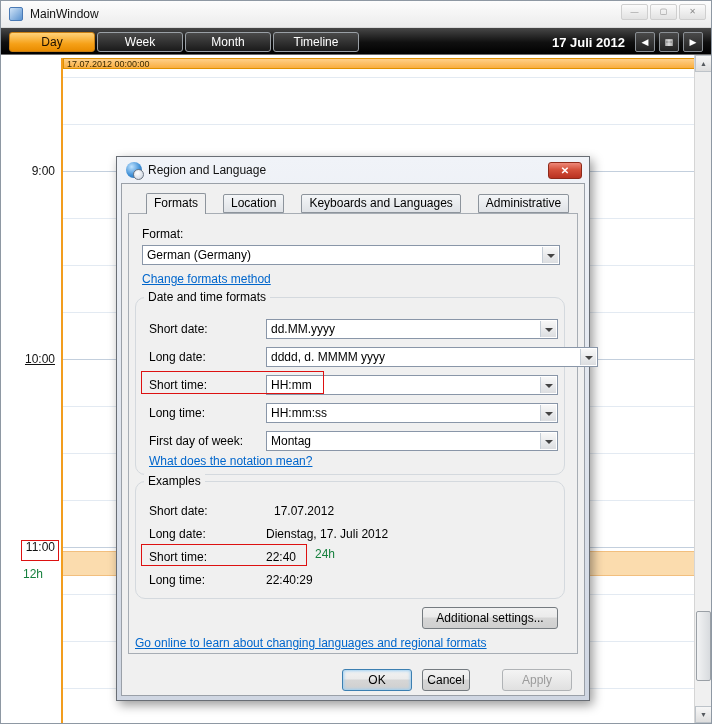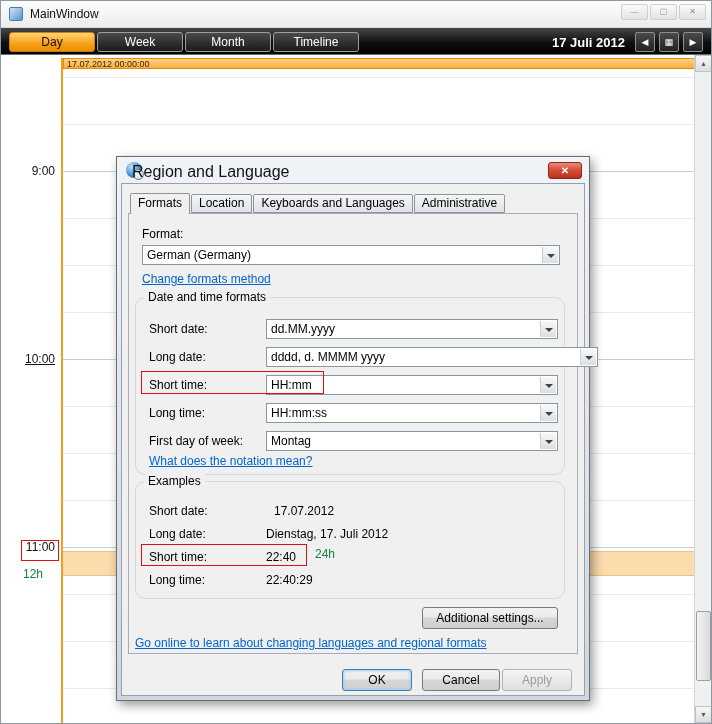--- a/index.html
+++ b/index.html
@@ -36,26 +36,26 @@
   .sb-thumb { position:absolute; left:1px; width:15px; top:556px; height:70px; background:linear-gradient(90deg,#f2f3f4,#d8dbde); border:1px solid #9aa0a6; border-radius:2px; }
 
   
   .anno-box { position:absolute; border:1px solid #dd1111; z-index:60; background:transparent; }
   .anno-text { position:absolute; color:#15803d; font-size:12px; z-index:60; white-space:nowrap; }
 
   
   .dialog { position:absolute; left:115px; top:155px; width:474px; height:545px; z-index:40; border:1px solid #696e75; background:linear-gradient(#f0f3f8,#cfd6e2); box-shadow:3px 4px 10px rgba(0,0,0,.4); }
   .dlg-icon { position:absolute; left:9px; top:5px; width:16px; height:16px; border-radius:50%; background:radial-gradient(circle at 35% 30%, #bfe3ff, #3f8fd6 55%, #1b5fa0); }
   .dlg-icon::after { content:""; position:absolute; right:-2px; bottom:-2px; width:9px; height:9px; border-radius:50%; background:radial-gradient(circle at 40% 35%, #ffffff, #d7dde6 70%, #8d97a5); border:1px solid #6c7683; }
-  .dlg-title { position:absolute; left:15px; top:6px; font-size:16px; color:#111; }
+  .dlg-title { position:absolute; left:31px; top:6px; font-size:12px; color:#111; }
   .dlg-close { position:absolute; right:7px; top:5px; width:34px; height:17px; border:1px solid #8e2a1a; border-radius:3px; background:linear-gradient(#ee8878,#d4503a 45%,#b93220); color:#fff; font-size:10px; line-height:15px; text-align:center; font-weight:bold; }
   .dlg-body { position:absolute; left:4px; right:4px; top:26px; bottom:4px; background:#f0f0f0; border:1px solid #9aa0a8; }
 
   .dlg-tabs { position:absolute; left:8px; top:9px; height:21px; display:flex; align-items:flex-end; z-index:3; }
-  .dlg-tab { height:19px; margin-right:1px; margin-bottom:1px; padding:0 7px; border:1px solid #8d949c; border-radius:2px 2px 0 0; background:linear-gradient(#f4f6f8,#dfe2e6); font-size:12px; line-height:17px; white-space:nowrap; }
+  .dlg-tab { height:19px; margin-right:1px; margin-bottom:1px; padding:0 7px; border:1px solid #8d949c; border-radius:2px 2px 0 0; background:linear-gradient(#f4f6f8,#dfe2e6); font-size:12px; line-height:17px; white-space:nowrap;margin-left:16px; }
   .dlg-tab.selected { height:21px; margin-bottom:0; background:#f0f0f0; border-bottom:none; line-height:19px; }
   .dlg-page { position:absolute; left:6px; top:29px; width:450px; height:441px; background:#f0f0f0; border:1px solid #a7adb4; z-index:2; }
 
   .lbl { position:absolute; font-size:12px; color:#000; white-space:nowrap; }
   .val { position:absolute; font-size:12px; color:#000; white-space:nowrap; }
   .link { position:absolute; font-size:12px; color:#0066cc; text-decoration:underline; white-space:nowrap; cursor:pointer; }
 
   .combo { position:absolute; height:20px; background:#fff; border:1px solid #8996a8; font-size:12px; line-height:18px; padding-left:4px; white-space:nowrap; overflow:hidden; }
   .combo-arrow { position:absolute; top:1px; right:1px; bottom:1px; width:16px; background:linear-gradient(#f8f8f8,#dcdee1); border-left:1px solid #c5cdd6; }
   .combo-arrow::after { content:""; position:absolute; left:4px; top:7px; width:0; height:0; border:4px solid transparent; border-top:4px solid #444; }
@@ -200,21 +200,21 @@
 
           <span class="lbl" style="left:13px;top:91px;">Long time:</span>
           <span class="val" style="left:130px;top:91px;">22:40:29</span>
         </div>
 
         <button class="btn" style="left:293px;top:393px;width:136px;">Additional settings...</button>
         <a class="link" style="left:6px;top:422px;">Go online to learn about changing languages and regional formats</a>
       </div>
 
       <button class="btn ok" style="left:220px;top:485px;width:70px;">OK</button>
-      <button class="btn" style="left:300px;top:485px;width:78px;">Cancel</button>
+      <button class="btn" style="left:300px;top:485px;width:48px;">Cancel</button>
       <button class="btn disabled" style="left:380px;top:485px;width:70px;">Apply</button>
     </div>
   </div>
 
   <div class="anno-box" style="left:20px;top:539px;width:38px;height:21px;"></div>
   <div class="anno-text" style="left:22px;top:566px;">12h</div>
   <div class="anno-box" style="left:140px;top:370px;width:183px;height:23px;"></div>
   <div class="anno-box" style="left:140px;top:543px;width:166px;height:22px;"></div>
   <div class="anno-text" style="left:314px;top:546px;">24h</div>
 

